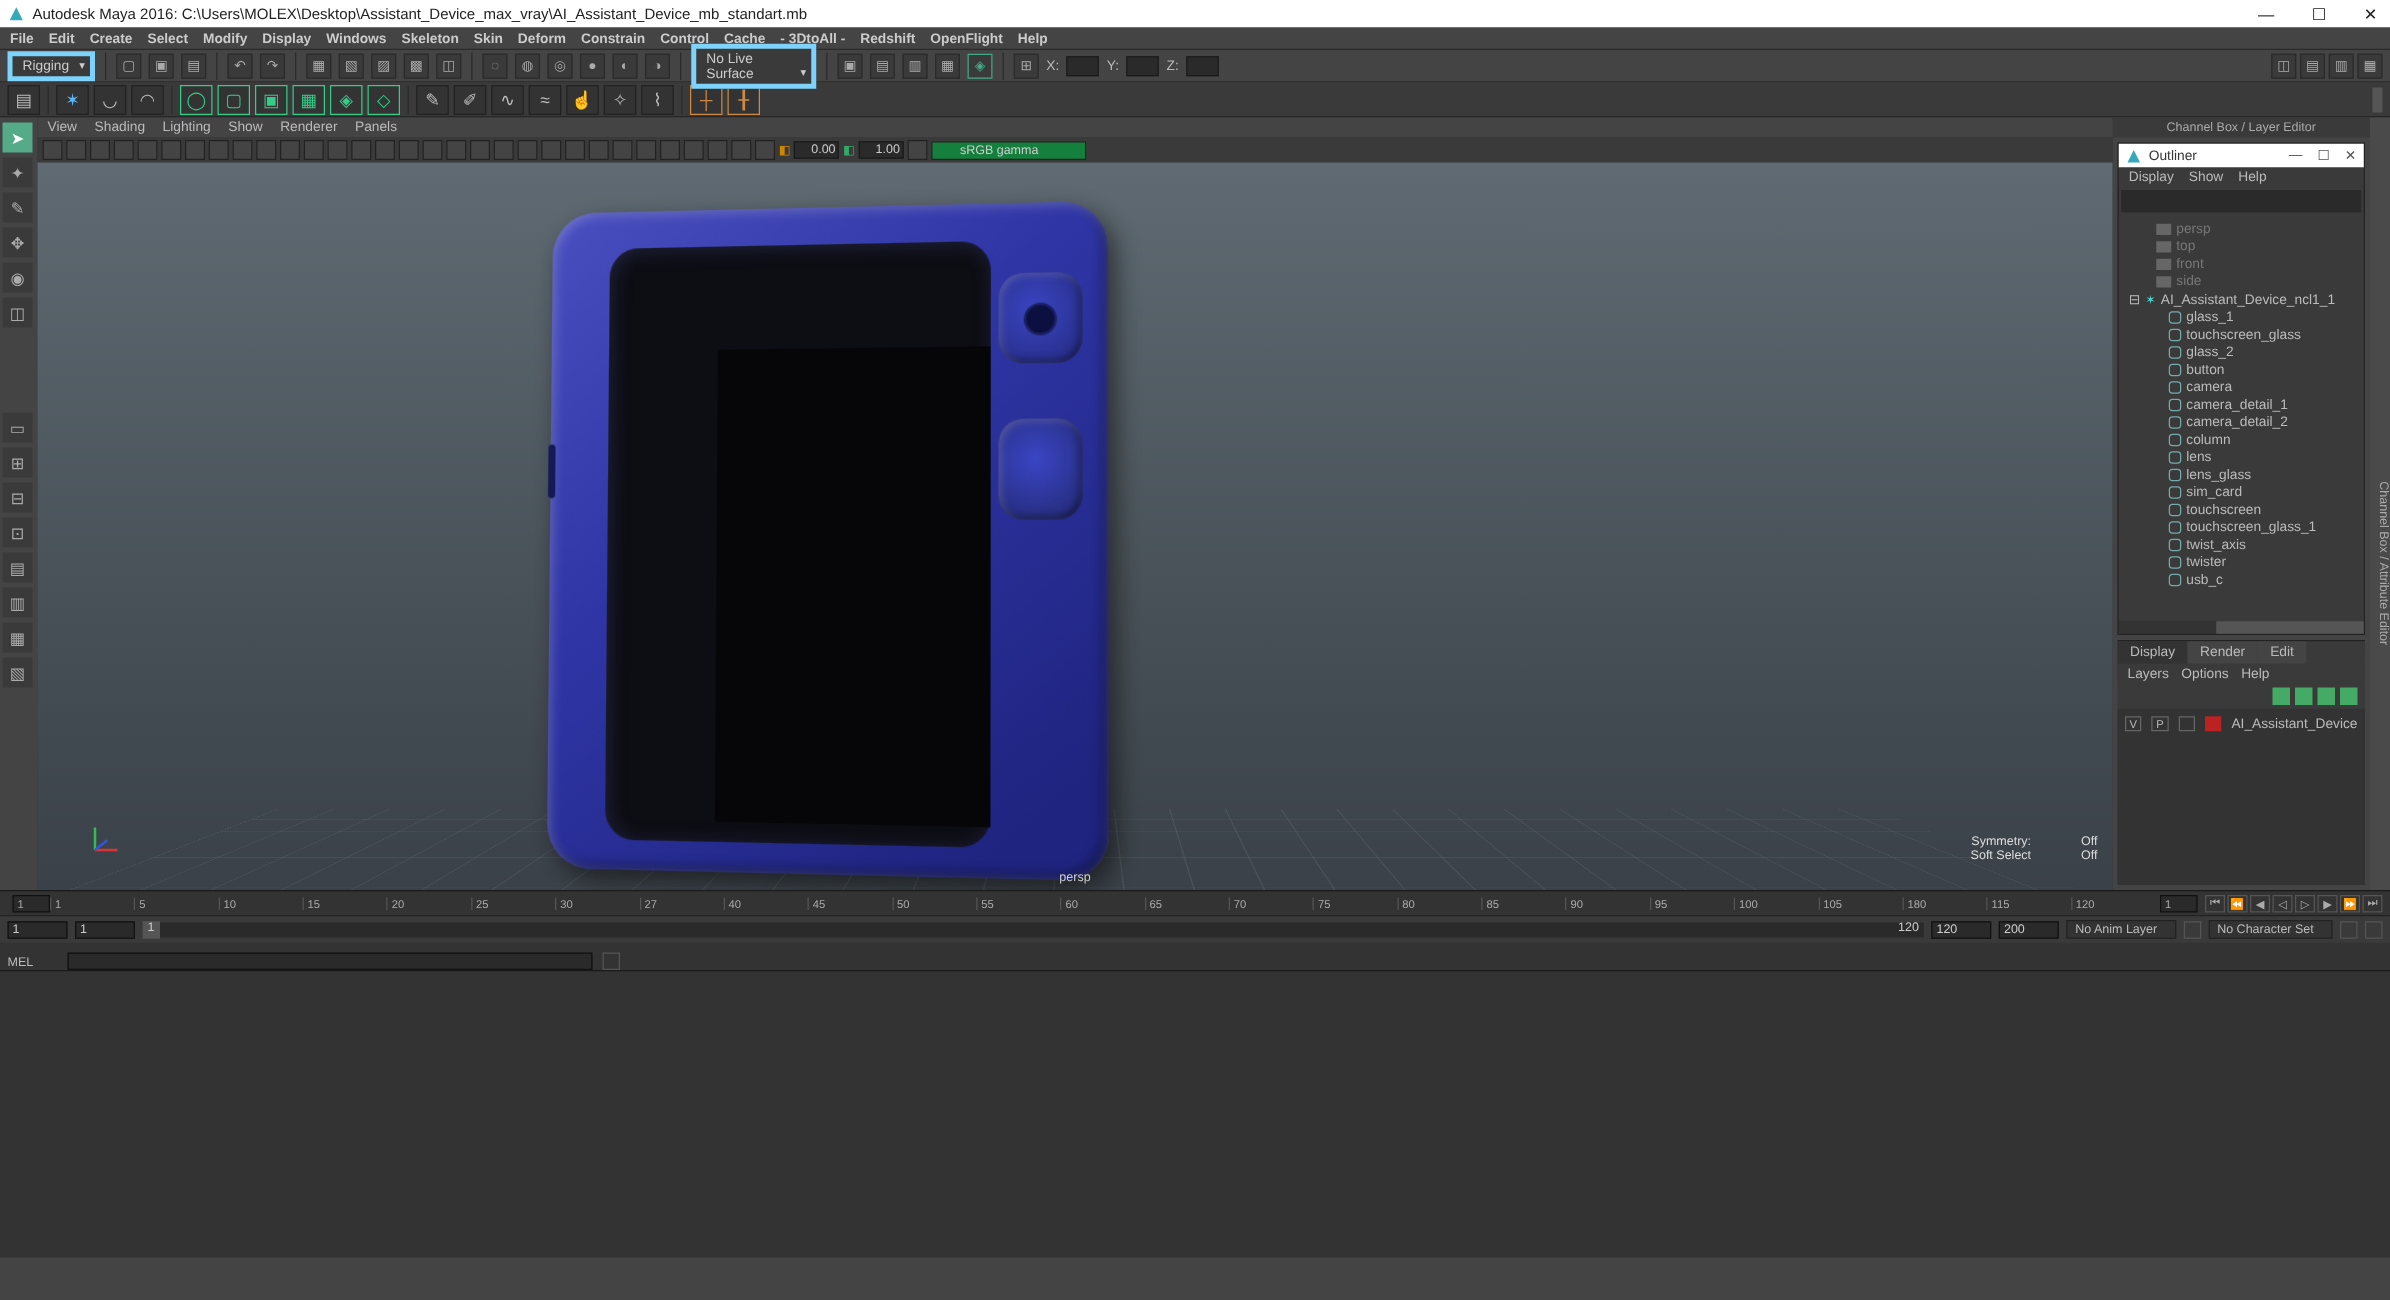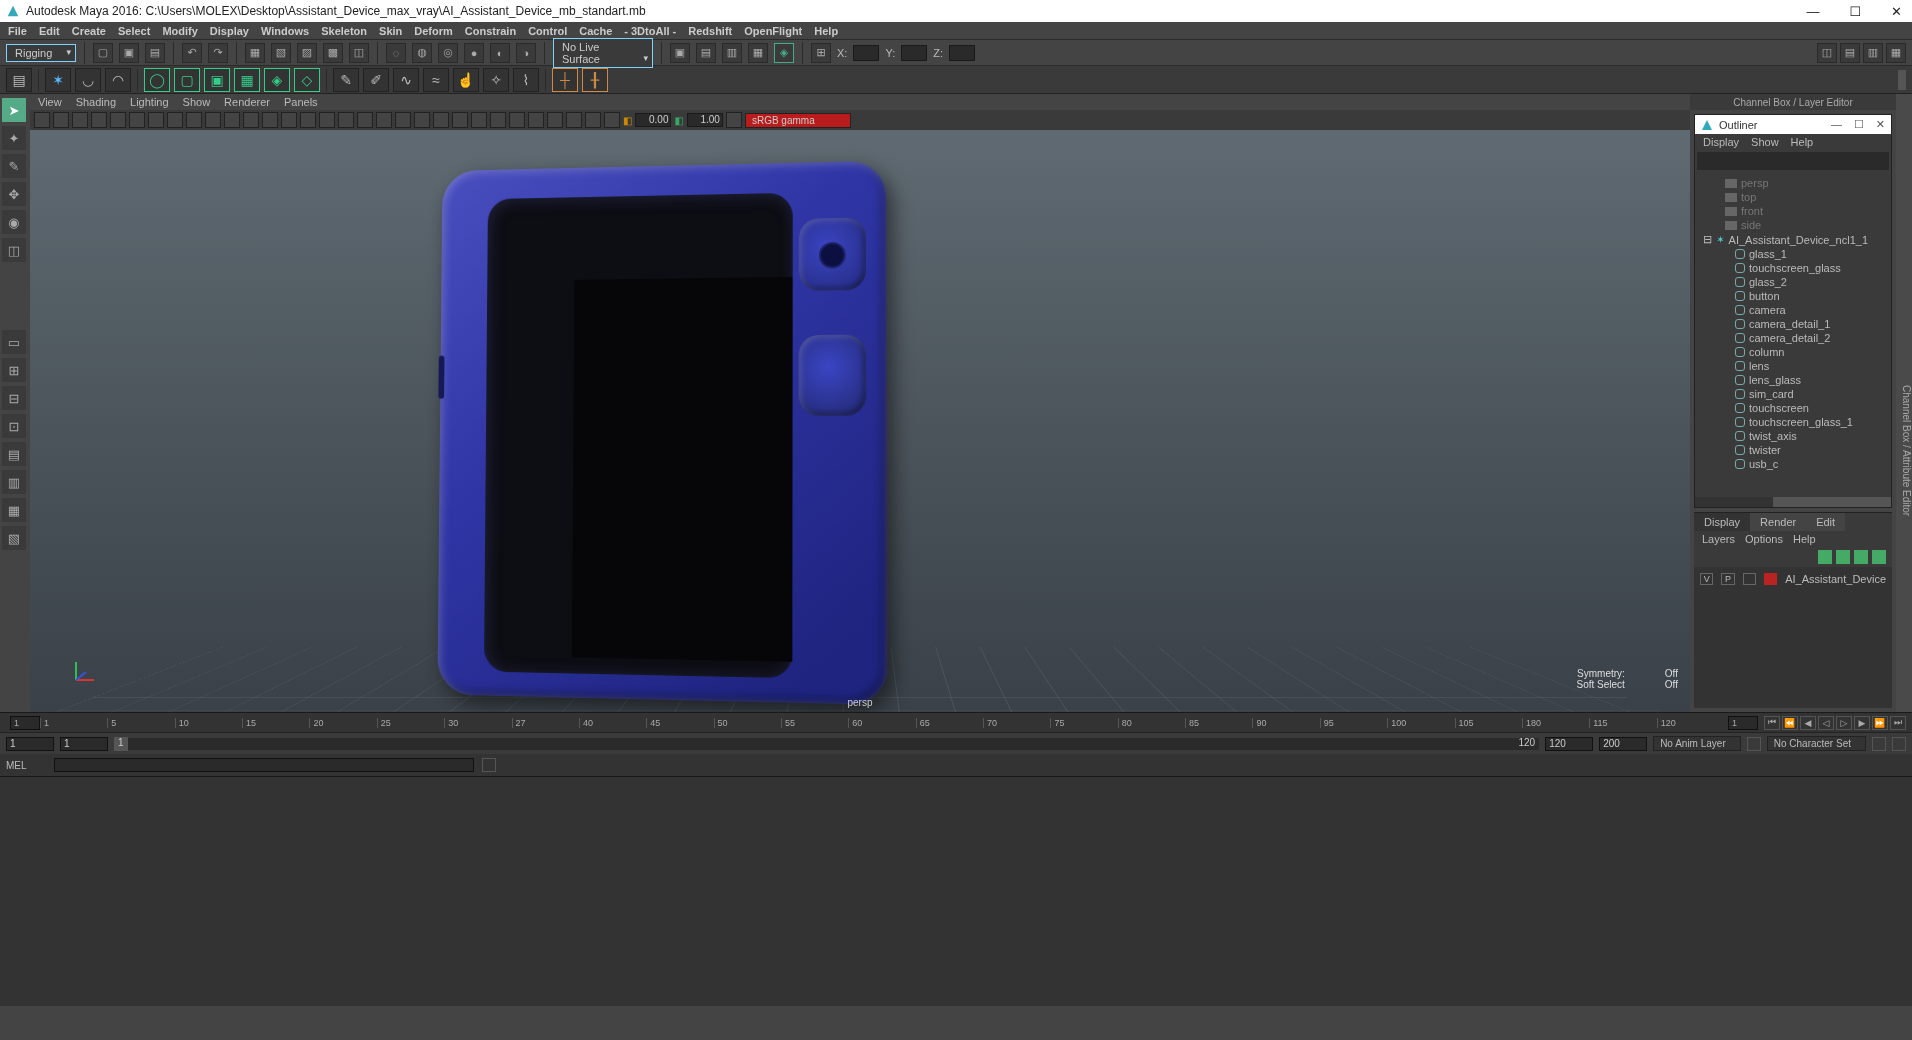--- a/index.html
+++ b/index.html
@@ -47,21 +47,21 @@
   height: 26px;
   background: #444;
   display: flex;
   align-items: center;
   gap: 6px;
   padding: 0 6px;
   border-bottom: 1px solid #2a2a2a;
 }
 .mode-dropdown {
   background: #3a3a3a;
-  border: 1px solid #7dd3fc;
+  border: 4px solid #7dd3fc;
   padding: 2px 14px 2px 8px;
   font-size: 11px;
   color: #ccc;
   position: relative;
   width: 70px;
 }
 .mode-dropdown::after { content: "▾"; position: absolute; right: 4px; font-size: 9px; }
 .tool-sep { width: 1px; height: 22px; background: #2a2a2a; margin: 0 2px; }
 .tool-icon {
   width: 20px; height: 20px;
@@ -161,23 +161,23 @@
 .num-field {
   width: 36px; height: 14px;
   background: #2a2a2a;
   border: 1px solid #1a1a1a;
   font-size: 10px;
   color: #ccc;
   text-align: right;
   padding-right: 2px;
 }
 .gamma-dropdown {
-  background: #b91c1c; border: 1px solid #222;
-  padding: 1px 16px 1px 6px; font-size: 10px;
-  color: #ccc; width: 106px;
+  background: #15803d; border: 1px solid #222;
+  padding: 1px 16px 1px 22px; font-size: 10px;
+  color: #ccc; width: 124px;
 }
 
 .viewport {
   flex: 1;
   background: linear-gradient(to bottom, #5f6a72 0%, #4a535a 55%, #3a4148 100%);
   position: relative;
   overflow: hidden;
 }
 .grid-floor {
   position: absolute;
@@ -393,21 +393,21 @@
 .range-row .rf{width:48px;height:14px;background:#2a2a2a;border:1px solid #111;font-size:10px;color:#ccc;display:flex;align-items:center;padding:0 3px;}
 .range-row .slider{flex:1;height:12px;background:#2a2a2a;position:relative;}
 .range-row .slider .handle{position:absolute;left:0;top:-1px;width:14px;height:14px;background:#555;}
 .range-row .right-fields{margin-left:auto;display:flex;gap:6px;align-items:center;}
 .range-row .drop{background:#333;border:1px solid #222;padding:1px 14px 1px 6px;font-size:10px;white-space:nowrap;}
 
 .command-row{
   height:22px;
   background:#333;
   display:flex;
-  align-items:center;
+  align-items:flex-end;
   gap:8px;
   padding:0 6px;
   font-size:10px;
 }
 .command-row .mel{width:40px;}
 .command-row .cmd{flex:0 0 420px;height:14px;background:#2a2a2a;border:1px solid #111;}
 .command-row .res{flex:1;height:14px;background:#2a2a2a;border:1px solid #111;color:#aaa;display:flex;align-items:center;padding:0 4px;}
 
 .footer-spacer{height:230px;background:#333;border-top:1px solid #1a1a1a;}
 

